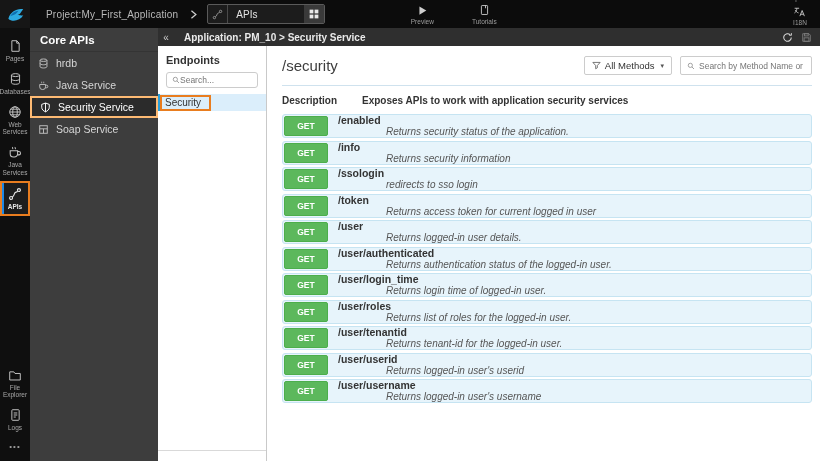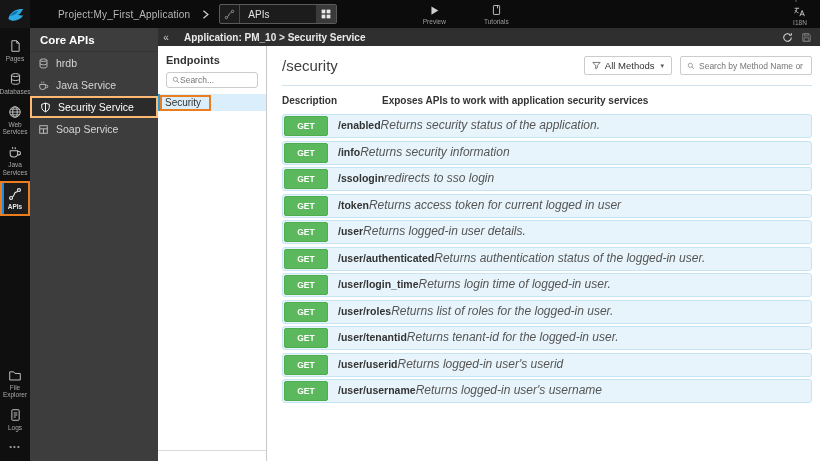--- a/index.html
+++ b/index.html
@@ -3,21 +3,21 @@
 <meta charset="utf-8">
 <style>
   * { margin:0; padding:0; box-sizing:border-box; }
   html,body { background:#e9e9e9; }
   body { font-family:"Liberation Sans","DejaVu Sans",sans-serif; }
   .app { position:relative; width:820px; height:461px; background:#fff; overflow:hidden; }
 
   
   .topbar { display:flex; align-items:center; height:28px; background:#0c0c0c; }
   .logo-cell { width:30px; height:28px; display:flex; align-items:center; justify-content:center; background:#161616; }
-  .project-label { margin-left:28px; font-size:10px; color:#b9b9b9; letter-spacing:.2px; white-space:nowrap; }
+  .project-label { margin-left:16px; font-size:10px; color:#b9b9b9; letter-spacing:.2px; white-space:nowrap; }
   .tb-chev { margin-left:10px; display:flex; align-items:center; color:#cfcfcf; }
   .selector { margin-left:8px; display:flex; align-items:center; height:20px; width:118px; border:1px solid #5a5a5a; border-radius:2px; background:#1c1c1c; overflow:hidden; }
   .selector .sel-ic { width:20px; height:100%; display:flex; align-items:center; justify-content:center; color:#9a9a9a; border-right:1px solid #4a4a4a; }
   .selector .sel-label { flex:1; padding-left:8px; font-size:10px; color:#e3e3e3; }
   .selector .sel-grid { width:20px; height:100%; display:flex; align-items:center; justify-content:center; background:#3a3a3a; color:#e8e8e8; }
   .tb-group { display:flex; align-items:center; }
   .tb-item { display:flex; flex-direction:column; align-items:center; justify-content:center; color:#c9c9c9; cursor:pointer; min-width:26px; }
   .tb-item .ic { height:13px; display:flex; align-items:center; }
   .tb-item .lbl { margin-top:1px; font-size:6.5px; color:#9d9d9d; white-space:nowrap; }
   .tb-item-wrap { display:flex; align-items:flex-start; }
@@ -63,29 +63,29 @@
   .content-toolbar { display:flex; align-items:center; height:40px; border-bottom:1px solid #cfe2ee; }
   .svc-title { font-size:15px; font-weight:500; color:#3d3d3d; }
   .toolbar-right { margin-left:auto; display:flex; align-items:center; }
   .methods-dd { height:19px; border:1px solid #ccc; border-radius:2px; display:flex; align-items:center; gap:4px; padding:0 7px; cursor:pointer; color:#444; }
   .methods-dd .txt { font-size:9.5px; color:#333; }
   .methods-dd .caret { font-size:7px; color:#555; margin-left:2px; }
   .url-search { width:132px; height:19px; border:1px solid #ccc; border-radius:2px; display:flex; align-items:center; gap:4px; padding:0 6px; margin-left:8px; color:#999; }
   .url-search input { border:none; outline:none; width:100%; font-size:8.5px; font-family:inherit; color:#444; background:transparent; }
 
   .desc-row { display:flex; align-items:baseline; padding:9px 0 8px; }
-  .desc-label { width:100px; font-size:10px; font-weight:bold; color:#333; }
+  .desc-label { width:80px; font-size:10px; font-weight:bold; color:#333; }
   .desc-text { font-size:10px; font-weight:bold; color:#333; }
 
   .ep-list { }
   .ep-row { display:flex; align-items:center; height:24px; margin-bottom:2.5px; background:#e7f4fb; border:1px solid #c6e4f2; border-radius:3px; padding:1px; cursor:pointer; }
   .get-btn { width:44px; height:20px; background:#5cb85c; border:1px solid #4cae4c; border-radius:2px; color:#fff; font-size:8.5px; font-weight:bold; display:flex; align-items:center; justify-content:center; margin-right:10px; }
-  .ep-texts { display:flex; justify-content:center; line-height:1.15; }
+  .ep-texts { display:flex; flex-direction:column; justify-content:center; line-height:1.15; }
   .ep-path { font-size:10.5px; font-weight:bold; color:#333; }
-  .ep-desc { font-size:12px; font-style:italic; color:#555; }
+  .ep-desc { font-size:10px; font-style:italic; color:#555;margin-left:48px; }
 
   svg { display:block; }
 </style>
 </head>
 <body>
 
 <div class="app">
 
   <header class="topbar">
     <div class="logo-cell">

